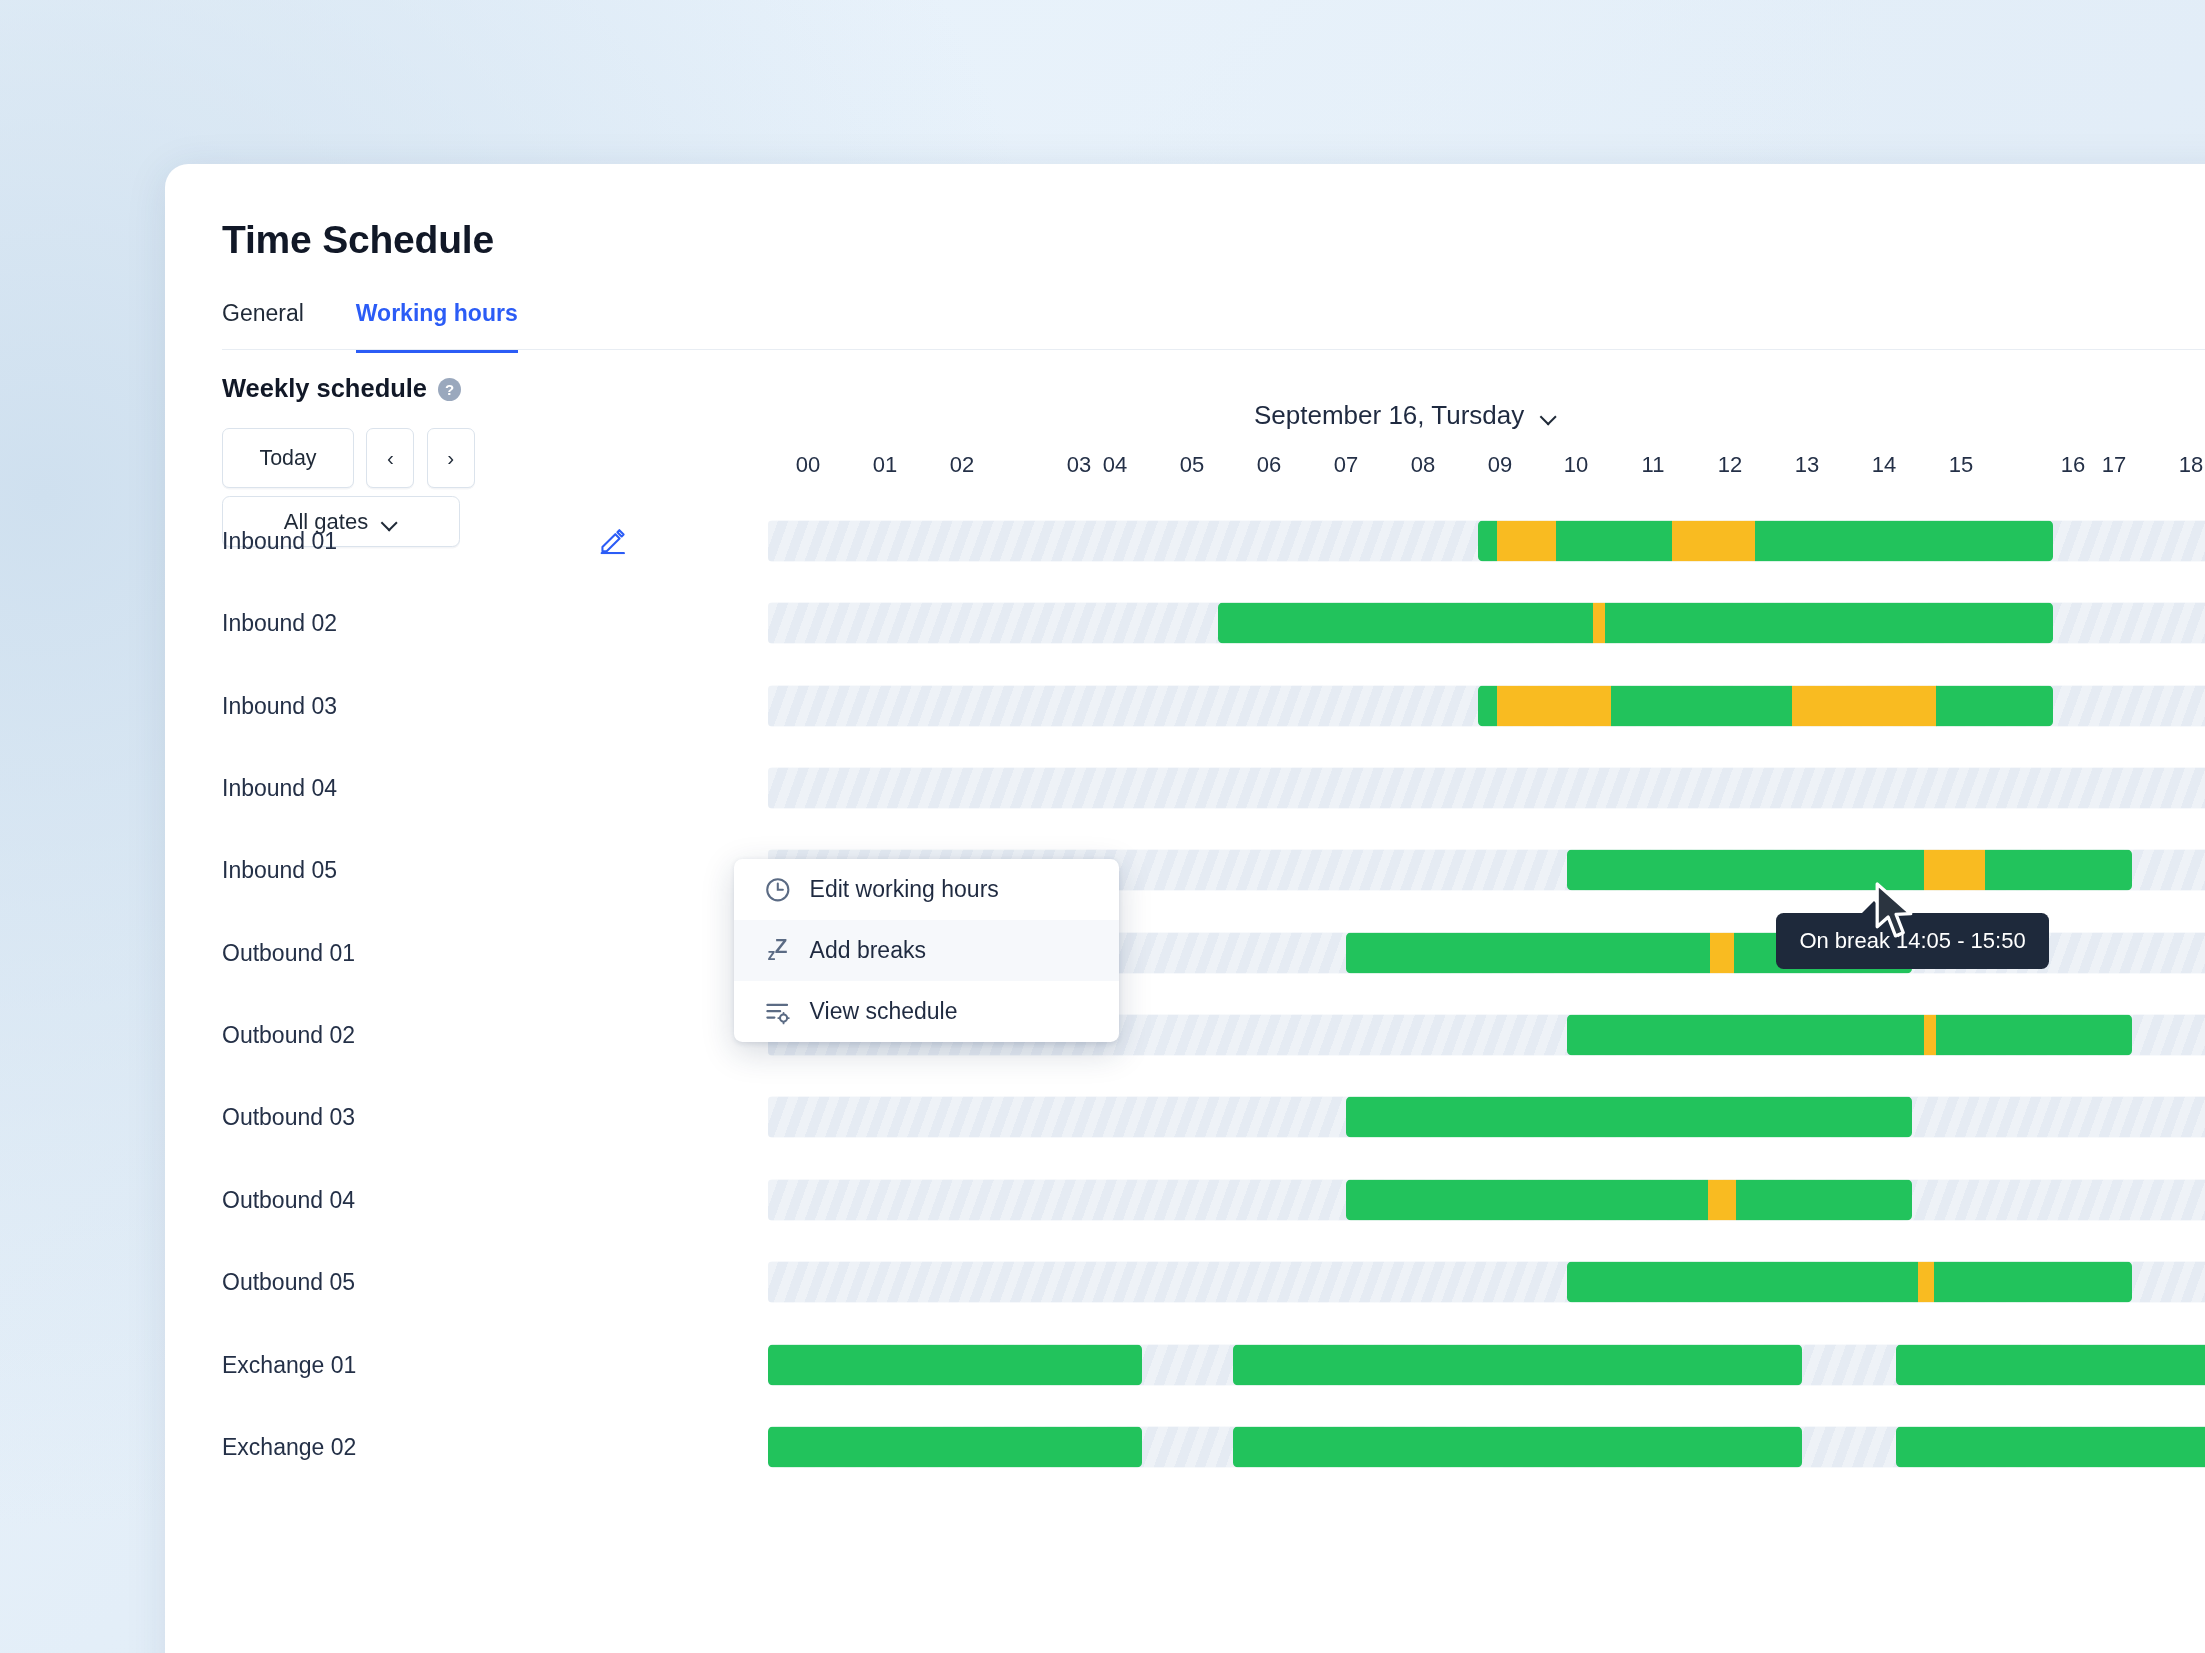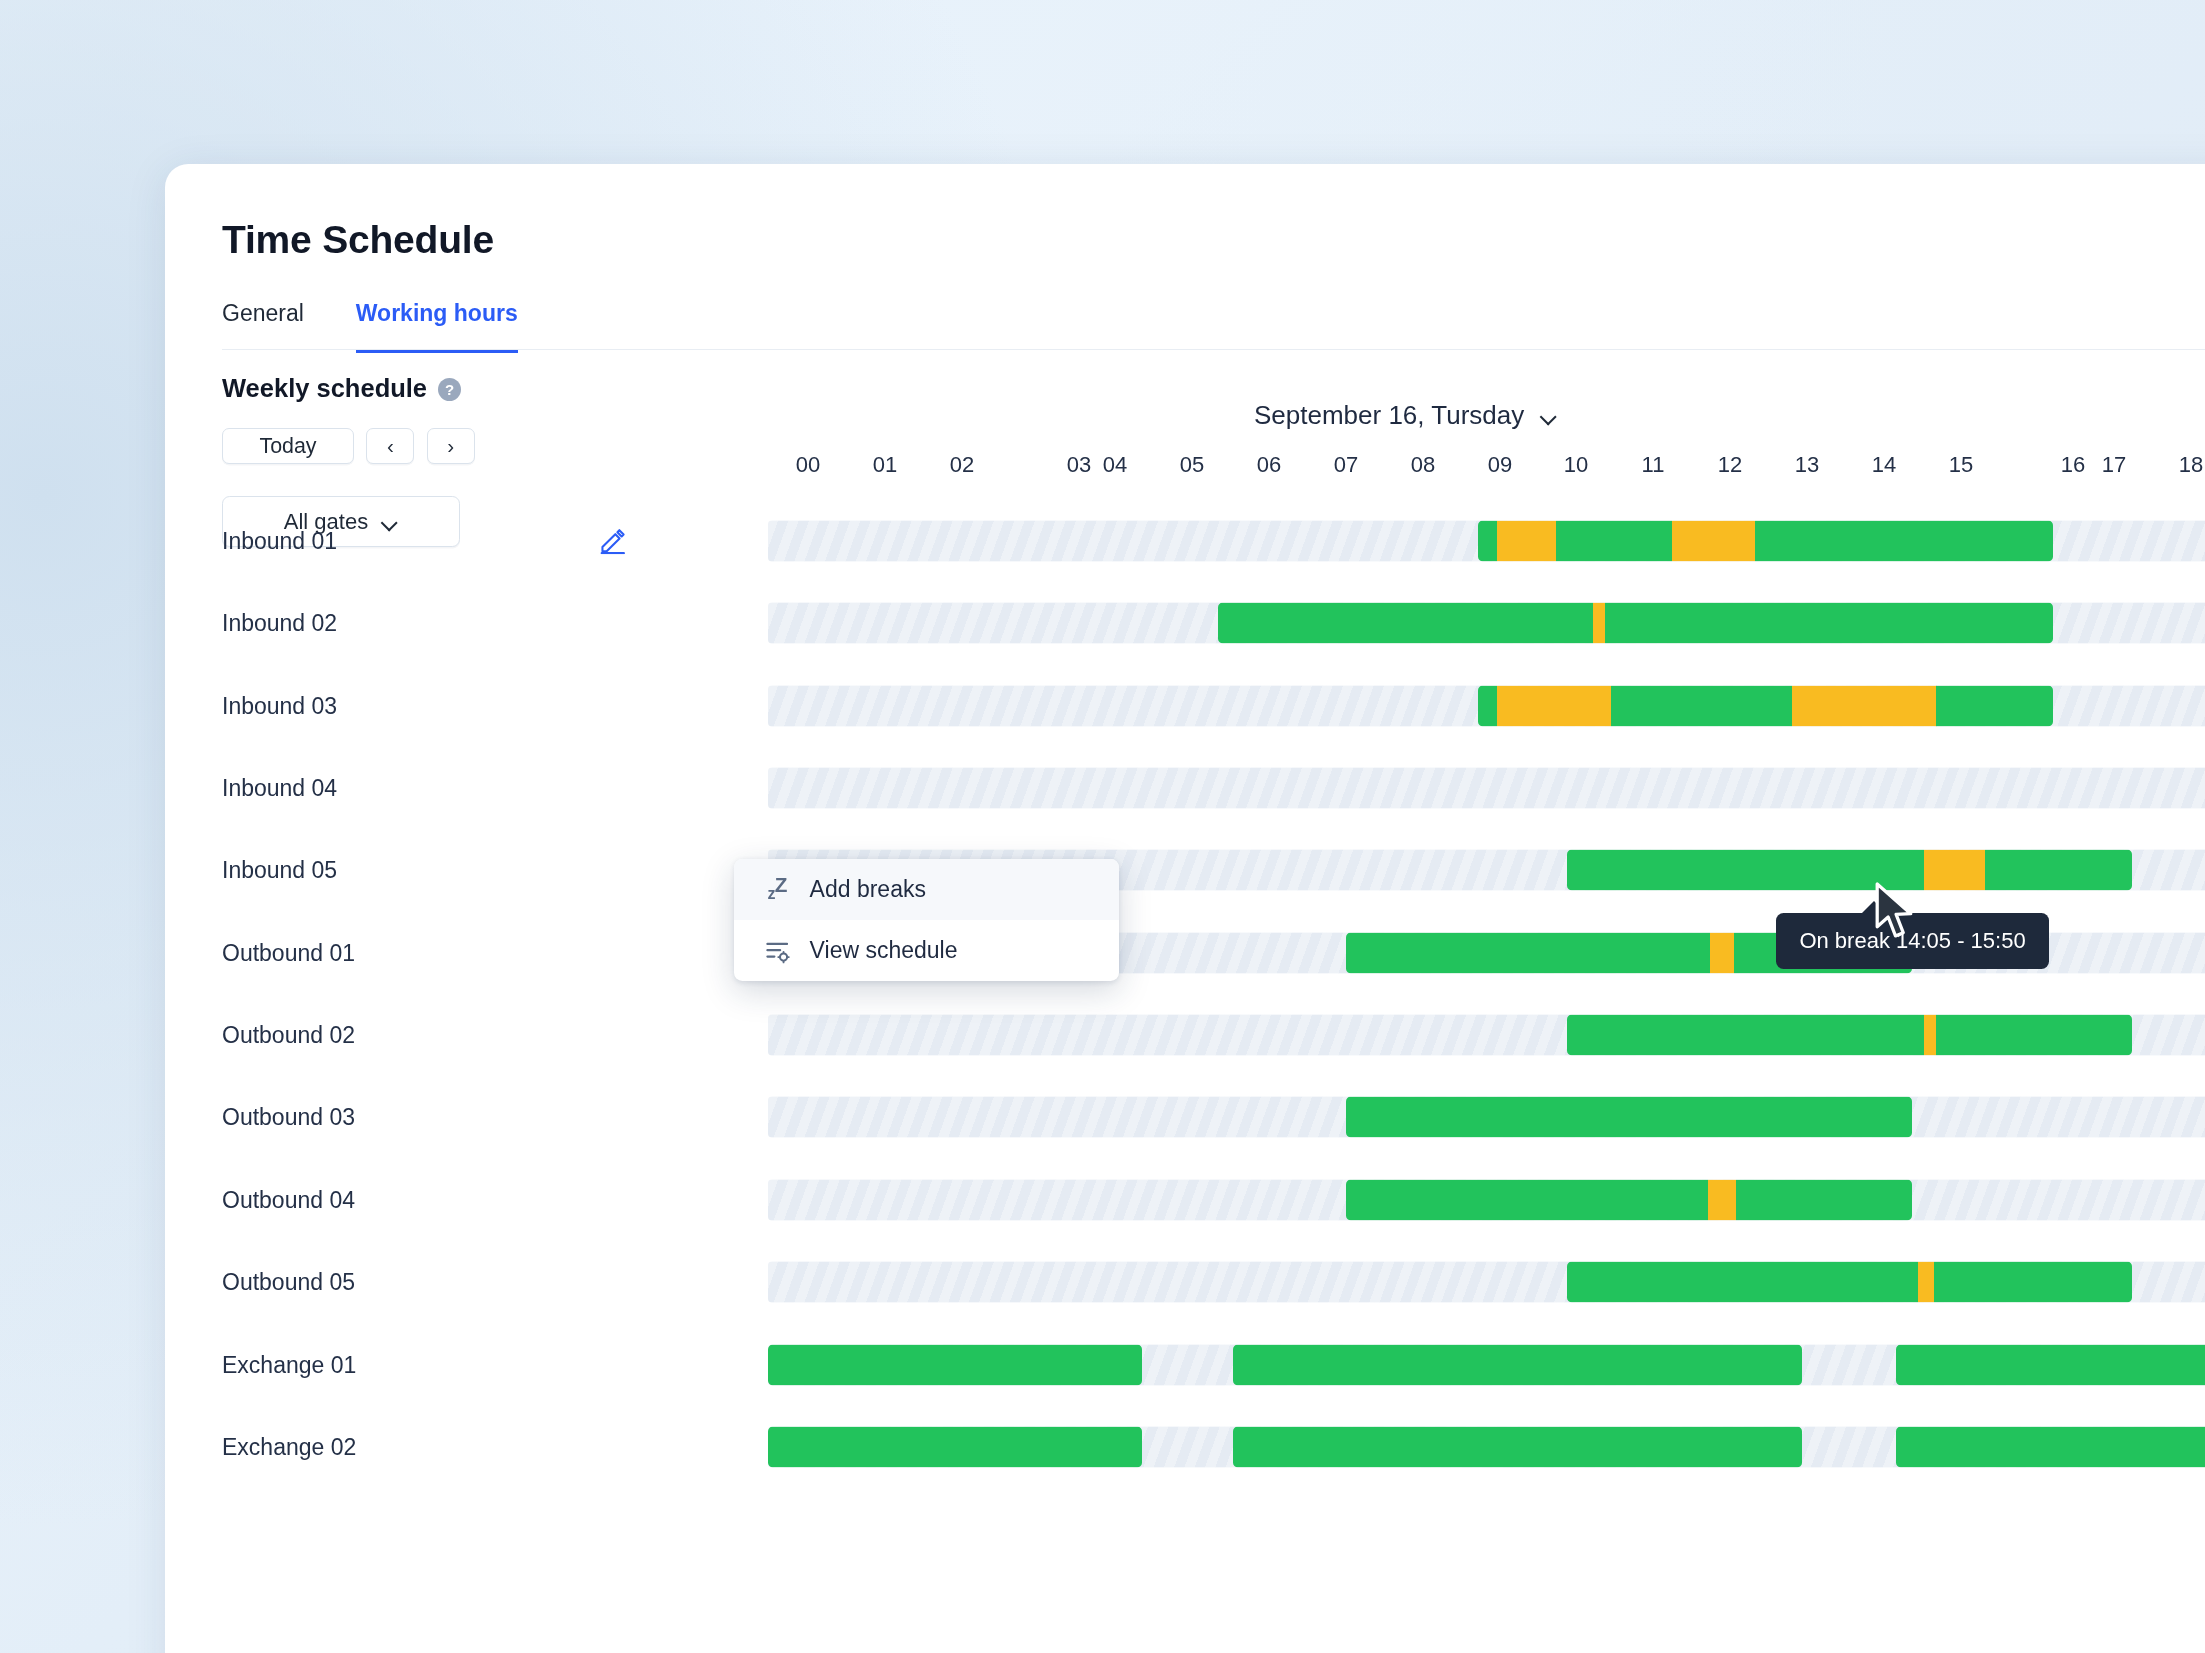--- a/index.html
+++ b/index.html
@@ -69,21 +69,21 @@
     display: flex; align-items: center; justify-content: center;
     cursor: pointer;
     box-shadow: 0 1.4px 0 rgba(31,58,95,.05);
   }
   .day-btn.disabled { background: #eef2f7; color: #aab6c6; border-color: #e3e9f0; }
   .day-btn.active { border: 2.1px solid #2b3df0; color: #2b5cf6; }
 
   
   .ctrl-row { position: absolute; left: 57px; top: 264px; display: flex; gap: 12.4px; }
   .btn-std {
-    height: 36px; border-radius: 7px; border: 1.4px solid #dbe3ec;
+    height: 60px; border-radius: 7px; border: 1.4px solid #dbe3ec;
     background: #fff; color: #1f2937; font-size: 21.4px;
     display: flex; align-items: center; justify-content: center;
     cursor: pointer; box-shadow: 0 1.4px 0 rgba(31,58,95,.05);
   }
   .btn-today { width: 132px; }
   .btn-arrow { width: 48px; font-size: 20.7px; }
   .gates-sel {
     position: absolute; left: 57px; top: 332px;
     width: 238px; height: 51px; border-radius: 7.6px;
     border: 1.4px solid #dbe3ec; background: #fff;
@@ -353,20 +353,29 @@
             </div>
             <div class="blk" style="left: 1128px; width: 378px;">
               <div class="seg green" style="left: 0px; width: 378px;"></div>
             </div>
           </div>
         </div>
       </div>
   </div>
 
   <div id="ctxmenu">
+      <div class="mi">
+        <span class="mi-ico">
+          <svg width="27.6" height="27.6" viewBox="0 0 24 24">
+            <circle cx="12" cy="12" r="9.2" fill="none" stroke="currentColor" stroke-width="1.8"></circle>
+            <path d="M12 6.6 V12 H16.4" fill="none" stroke="currentColor" stroke-width="1.8" stroke-linecap="round"></path>
+          </svg>
+        </span>
+        <span>Edit working hours</span>
+      </div>
       <div class="mi hl">
         <span class="mi-ico">
           <span style="font-size:16px;font-weight:700;line-height:1;position:relative;top:4.1px;">z</span>
           <span style="font-size:20.7px;font-weight:700;line-height:1;position:relative;top:-4.1px;left:-0.7px;">Z</span>
         </span>
         <span>Add breaks</span>
       </div>
       <div class="mi">
         <span class="mi-ico">
           <svg width="27.6" height="27.6" viewBox="0 0 24 24">

